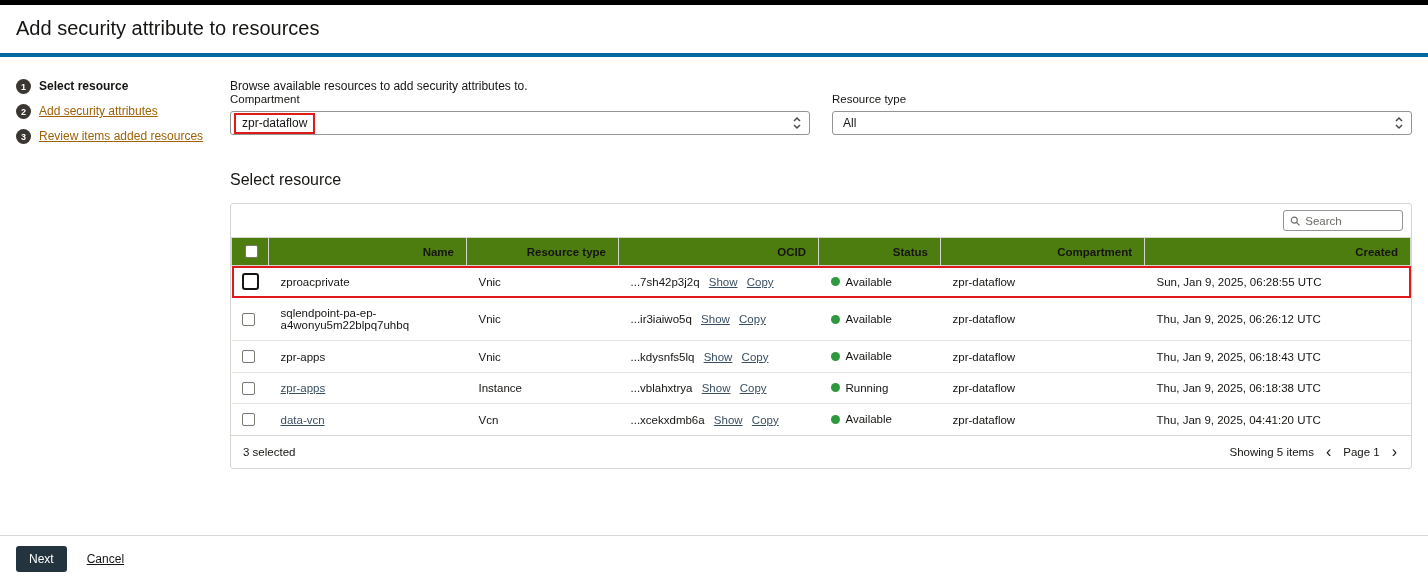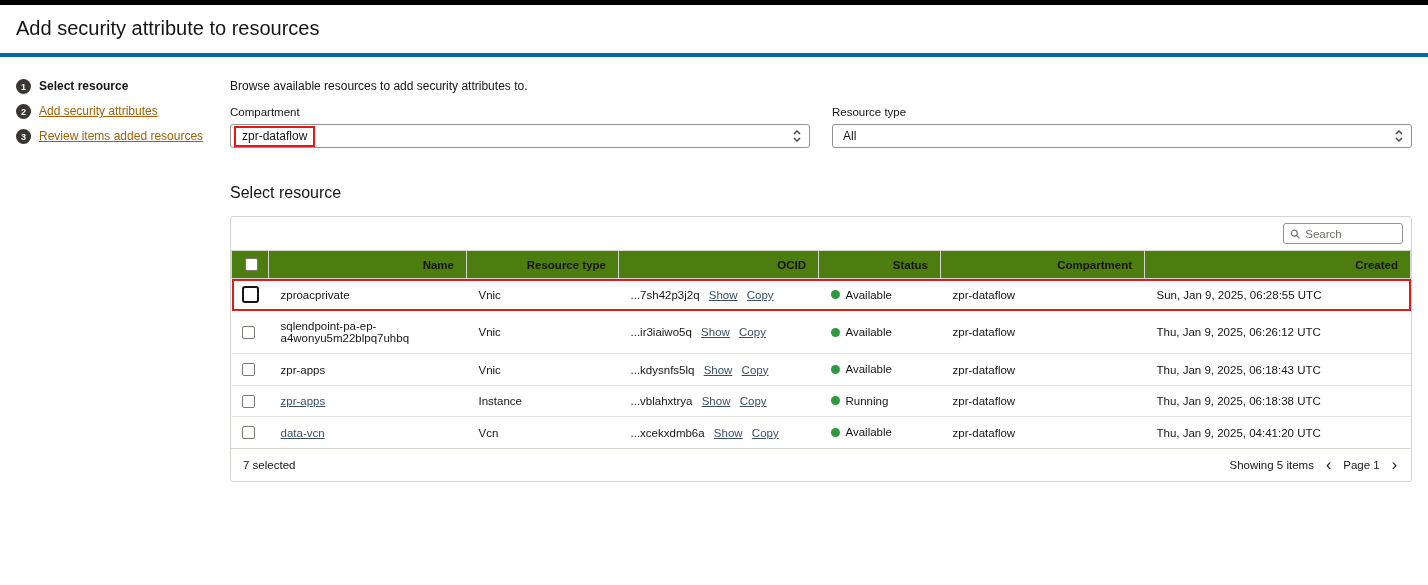--- a/index.html
+++ b/index.html
@@ -17,21 +17,21 @@
   
   .steps { width:214px; flex-shrink:0; }
   .step { display:flex; align-items:flex-start; gap:8px; margin-bottom:10px; font-size:12px; }
   .step-circle { width:15px; height:15px; flex-shrink:0; border-radius:50%; background:#3a3632; color:#fff;
                  font-size:9px; display:flex; align-items:center; justify-content:center; font-weight:bold; }
   .step.active .step-label { font-weight:bold; }
   .step-link { color:#a16207; text-decoration:underline; cursor:pointer; }
 
   
   .main { flex:1; min-width:0; }
-  .intro { font-size:12px; margin-bottom:13px; }
+  .intro { font-size:12px; }
 
   .filters { display:flex; gap:22px; margin-bottom:36px; }
   .filter { flex:1; }
   .filter-label { display:block; font-size:11.5px; margin-bottom:6px; }
   .select { height:24px; border:1px solid #949490; border-radius:3px; background:#fff;
             display:flex; align-items:center; justify-content:space-between; padding:0 7px 0 10px;
             font-size:12px; cursor:pointer; }
   .annotated { display:inline-block; border:2px solid #e01a1a; padding:1px 6px 2px; margin-left:-7px; }
 
   .section-title { font-size:16px; font-weight:400; margin-bottom:14px; }
@@ -288,25 +288,29 @@
       <span>zpr-dataflow</span>
     </td>
     <td>
       <span>Thu, Jan 9, 2025, 04:41:20 UTC</span>
     </td>
               </tr>
             </tbody>
         </table>
 
         <div class="table-footer">
-          <span>7 selected</span>
+          <span>3 selected</span>
           <div class="paging">
             <span>Showing 5 items</span>
             <span class="page-chevron">‹</span>
             <span>Page 1</span>
             <span class="page-chevron">›</span>
           </div>
         </div>
       </div>
     </main>
   </div>
 
+  <footer class="actions">
+    <button class="btn-primary">Next</button>
+    <a class="cancel-link">Cancel</a>
+  </footer>
 </div>
 
 </body></html>

